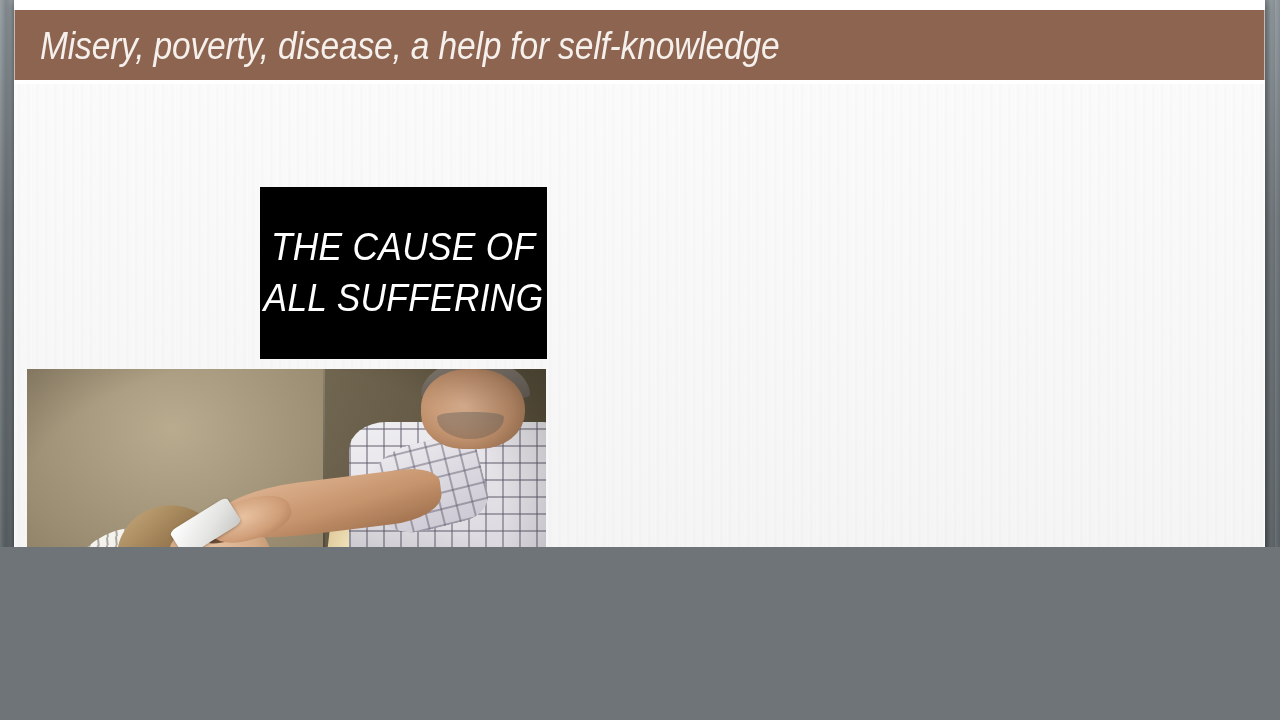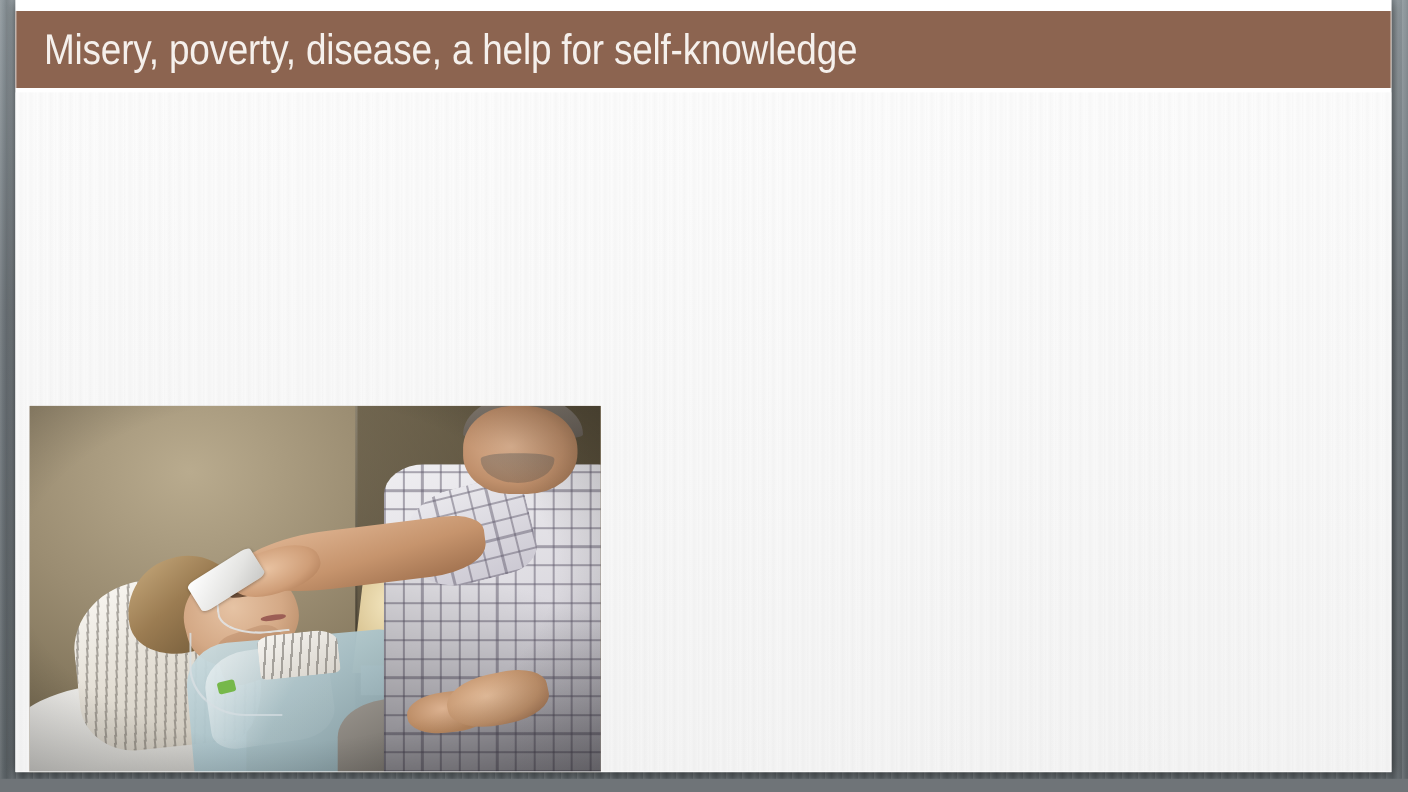--- a/index.html
+++ b/index.html
@@ -10,30 +10,31 @@
     overflow: hidden;
     background: #6f7478;
     font-family: "Liberation Sans", sans-serif;
   }
 
   
   #frame {
     position: absolute;
     inset: 0;
     width: 1280px;
-    height: 708px;
+    height: 547px;
     background:
       repeating-linear-gradient(90deg,
         rgba(255,255,255,0.10) 0px,
         rgba(255,255,255,0.00) 3px,
         rgba(0,0,0,0.08) 6px,
         rgba(255,255,255,0.06) 11px,
         rgba(0,0,0,0.04) 15px),
       linear-gradient(180deg, #8d969b 0%, #6f767b 40%, #5d6468 100%);
     overflow: hidden;
+    font-style: italic;
   }
 
   
   #slide {
     position: absolute;
     left: 14px;
     top: 0px;
     width: 1251px;
     height: 702px;
     background: #ffffff;
@@ -460,20 +461,24 @@
 
   <div id="slide">
 
     <div id="slide-body"></div>
 
     <div id="title-bar">
       <div id="title-text">Misery, poverty, disease, a help for self-knowledge</div>
     </div>
 
 
+    <div id="cause-panel">
+      <div class="cause-line">THE CAUSE OF</div>
+      <div class="cause-line">ALL SUFFERING</div>
+    </div>
 
     <div id="photo">
       <div class="ph" id="ph-wall"></div>
       <div class="ph" id="ph-wall-dark"></div>
       <div class="ph" id="ph-wall-edge"></div>
 
       <div class="ph" id="ph-lampshade"></div>
       <div class="ph" id="ph-lampbase"></div>
 
       <div class="ph" id="ph-sheet"></div>

